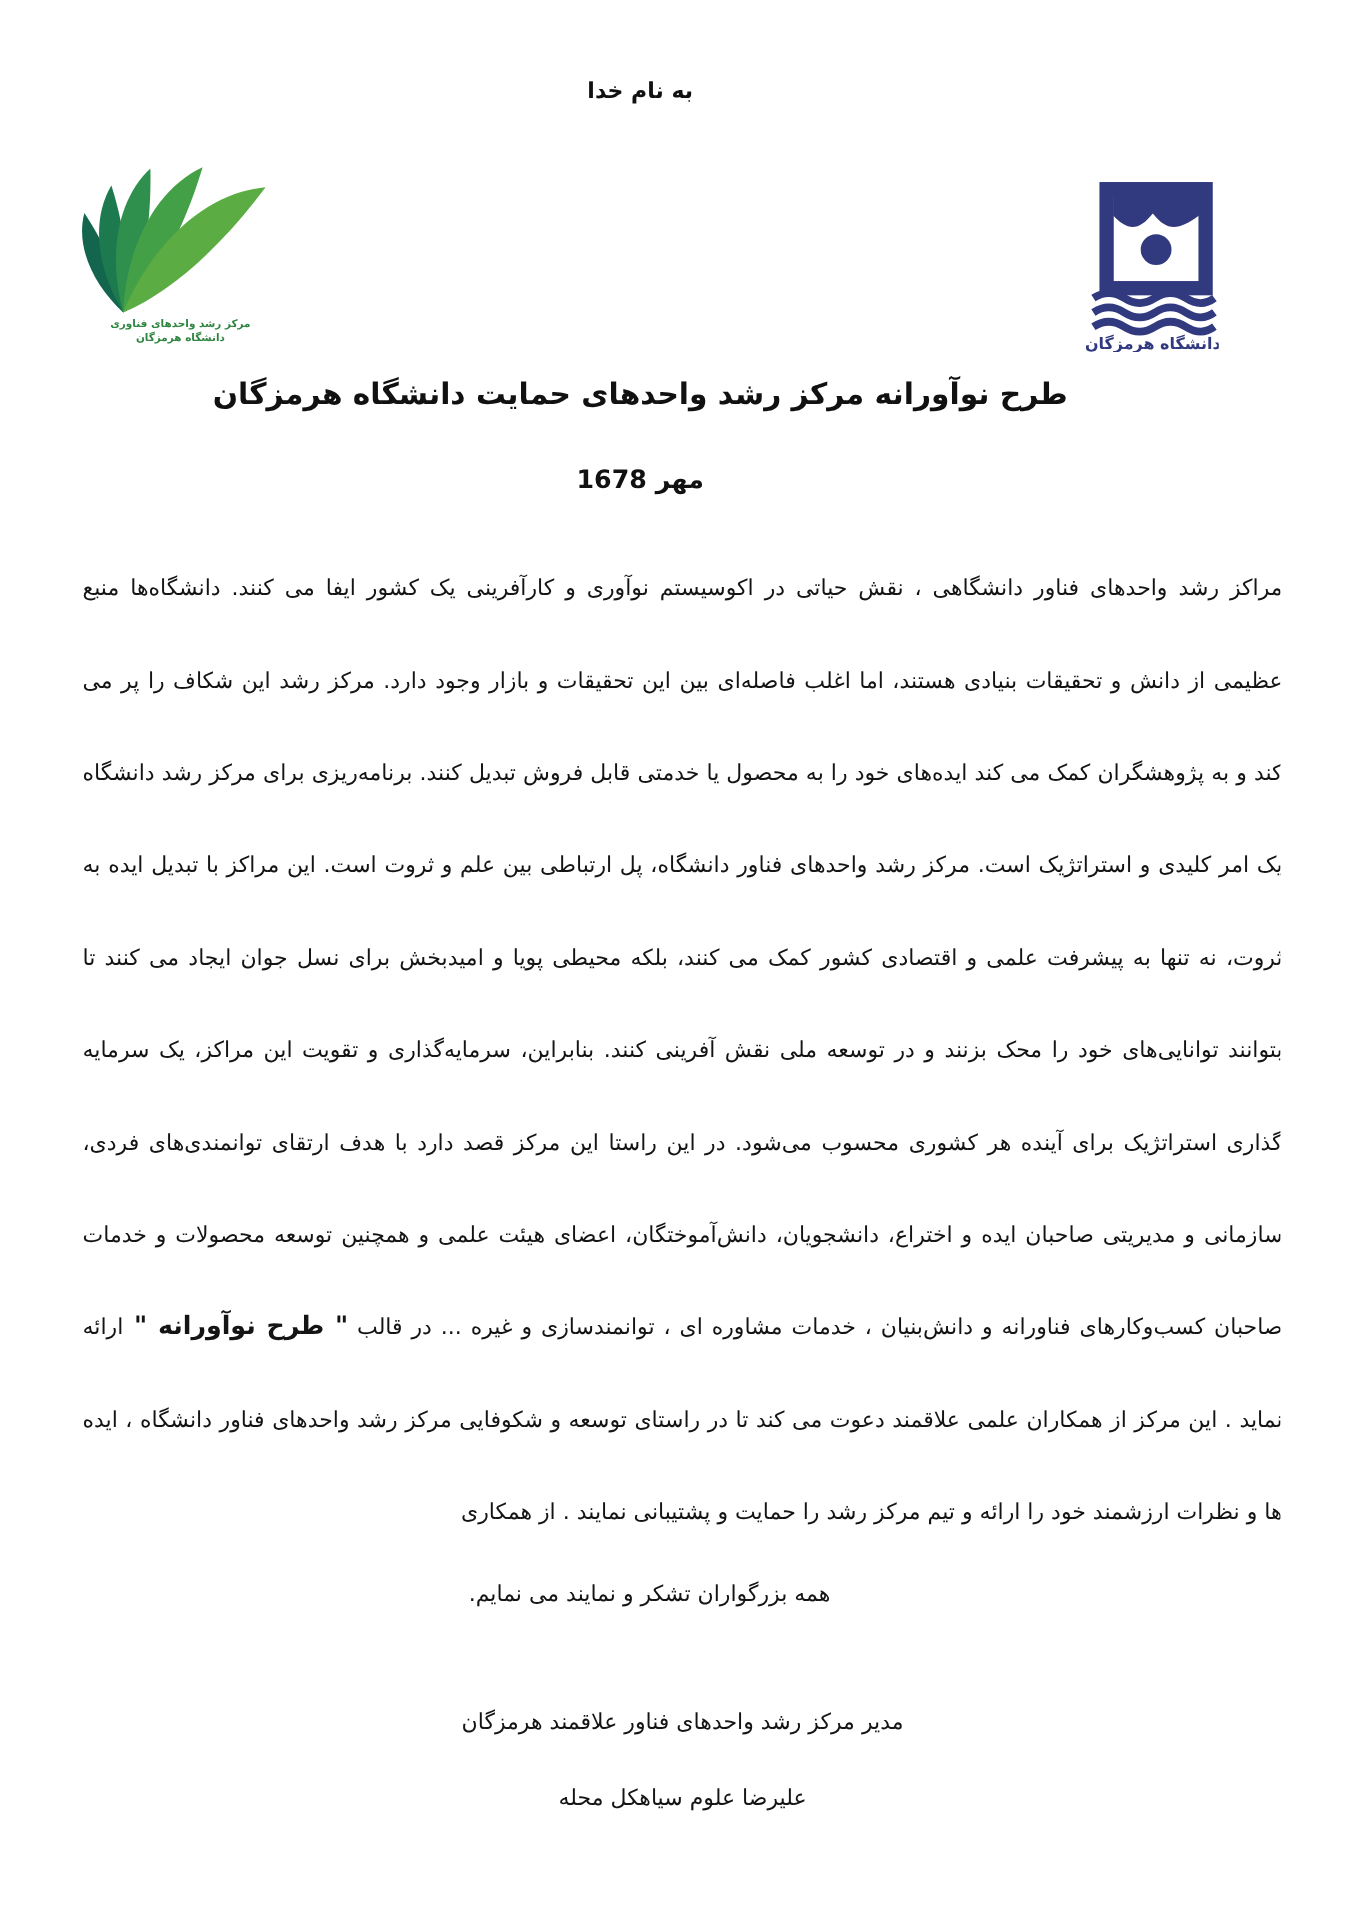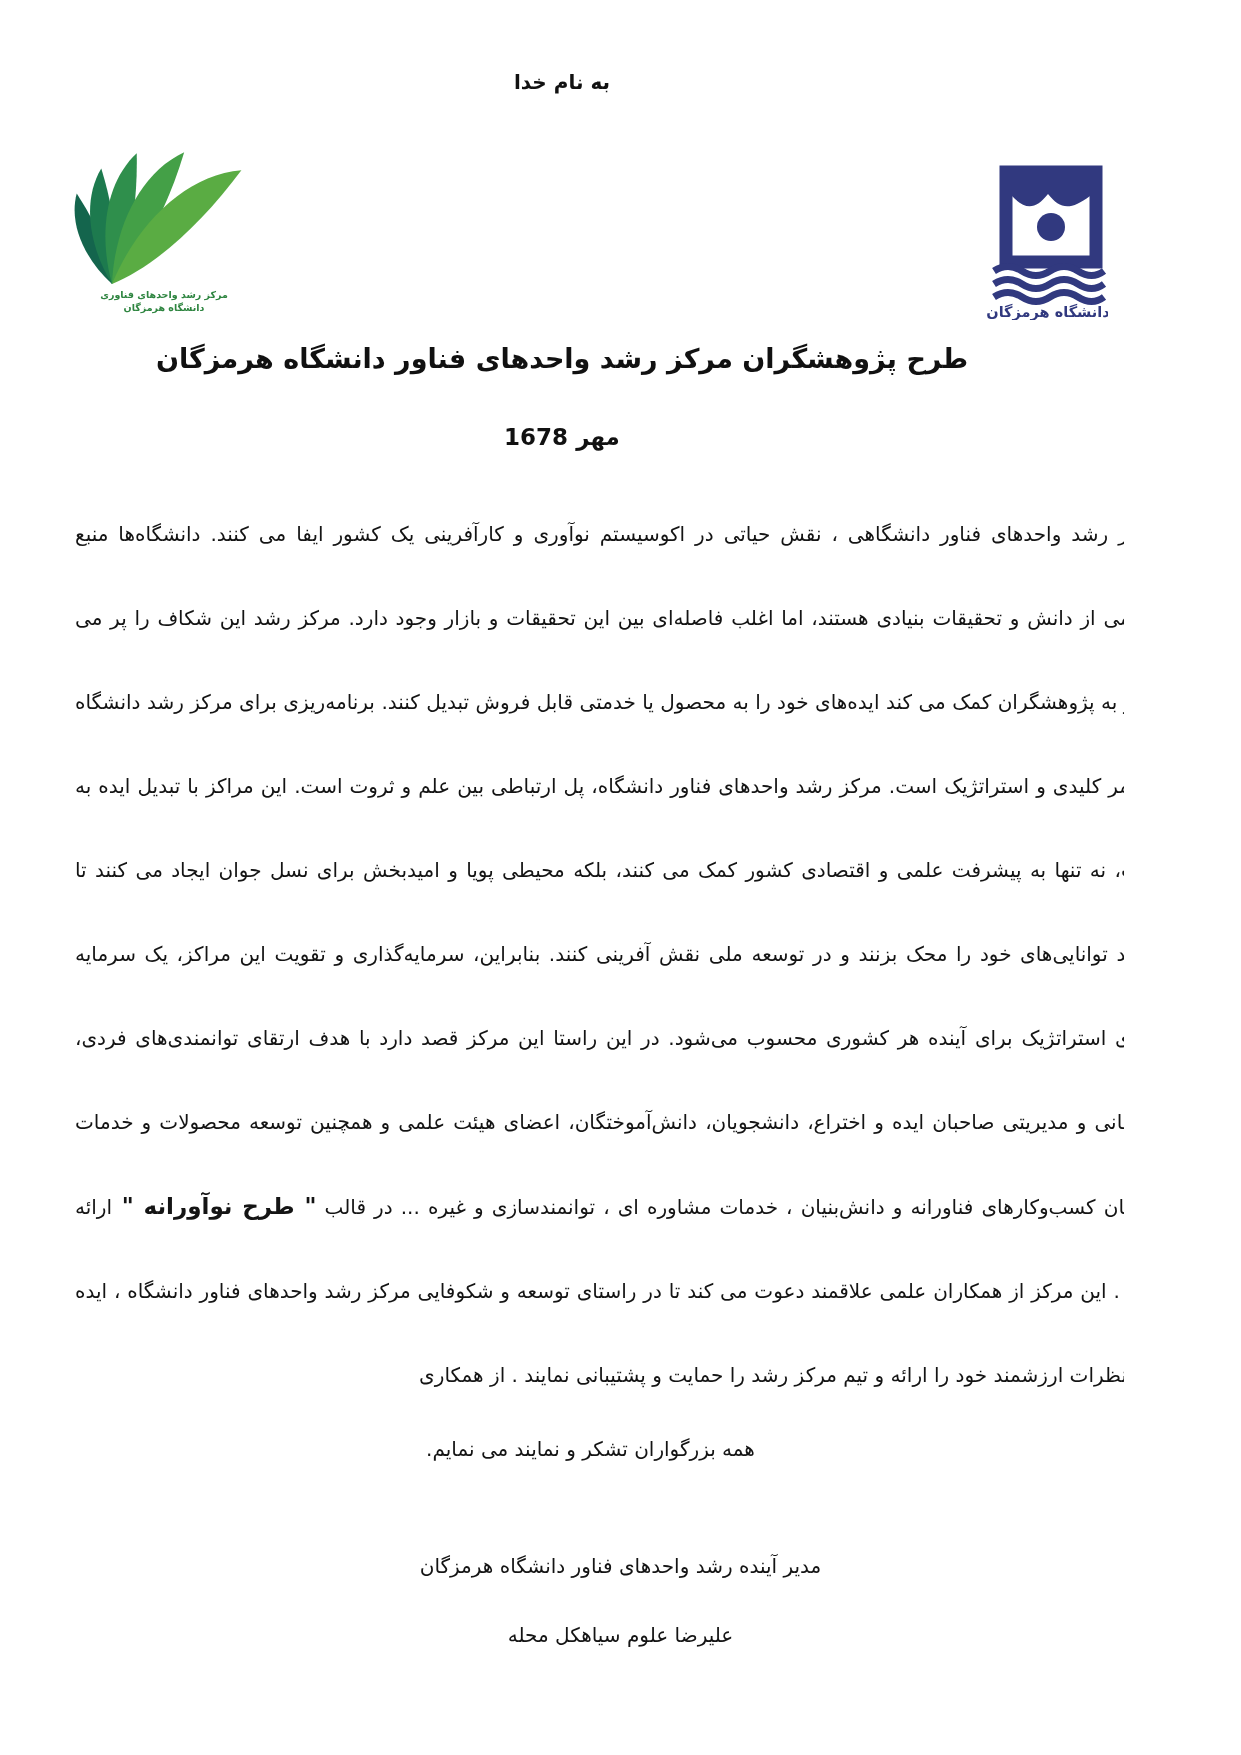--- a/index.html
+++ b/index.html
@@ -3,20 +3,21 @@
 <meta charset="utf-8">
 <style>
   html,body { margin:0; padding:0; background:#ffffff; }
   .page {
     position:relative;
     width:1124px; height:1755px;
     background:#ffffff;
     font-family:"DejaVu Sans", sans-serif;
     color:#111111;
     overflow:hidden;
+    padding-left:40px;
   }
   .bismillah {
     position:absolute; top:70px; left:0; width:100%;
     text-align:center; font-size:20px; font-weight:bold;
     direction:rtl;
   }
   
   .logo-incubator { position:absolute; top:104px; left:66px; width:196px; text-align:center; }
   .logo-incubator .captions { margin-top:-6px; direction:rtl; line-height:13px; }
   .logo-incubator .captions div { font-size:9.5px; color:#2e8540; font-weight:bold; }
@@ -84,23 +85,23 @@
       <path d="M82 72 L82 90 C 96 105 106 103 118 88 C 130 103 140 105 160 90 L160 72 Z" fill="#31397f"></path>
       <circle cx="121" cy="121" r="14" fill="#31397f"></circle>
 
       <path d="M64 165 Q 78 156 92 165 T 120 165 T 148 165 T 174 165" fill="none" stroke-width="7" stroke="#31397f"></path>
       <path d="M64 178 Q 78 169 92 178 T 120 178 T 148 178 T 174 178" fill="none" stroke-width="7" stroke="#31397f"></path>
       <path d="M64 191 Q 78 182 92 191 T 120 191 T 148 191 T 174 191" fill="none" stroke-width="7" stroke="#31397f"></path>
       <text x="118" y="211" text-anchor="middle" font-size="14.5" font-weight="bold" direction="rtl" fill="#31397f">دانشگاه هرمزگان</text>
     </svg>
   </div>
 
-  <div class="doc-title">طرح پژوهشگران مرکز رشد واحدهای فناور دانشگاه هرمزگان</div>
+  <div class="doc-title">طرح نوآورانه مرکز رشد واحدهای حمایت دانشگاه هرمزگان</div>
   <div class="doc-date">مهر 1678</div>
 
   <div class="content">
     <p class="body-par"><span>مراکز رشد واحدهای فناور دانشگاهی ، نقش حیاتی در اکوسیستم نوآوری و کارآفرینی یک کشور ایفا می کنند. دانشگاه‌ها منبع عظیمی از دانش و تحقیقات بنیادی هستند، اما اغلب فاصله‌ای بین این تحقیقات و بازار وجود دارد. مرکز رشد این شکاف را پر می کند و به پژوهشگران کمک می کند ایده‌های خود را به محصول یا خدمتی قابل فروش تبدیل کنند. برنامه‌ریزی برای مرکز رشد دانشگاه یک امر کلیدی و استراتژیک است. مرکز رشد واحدهای فناور دانشگاه، پل ارتباطی بین علم و ثروت است. این مراکز با تبدیل ایده به ثروت، نه تنها به پیشرفت علمی و اقتصادی کشور کمک می کنند، بلکه محیطی پویا و امیدبخش برای نسل جوان ایجاد می کنند تا بتوانند توانایی‌های خود را محک بزنند و در توسعه ملی نقش آفرینی کنند. بنابراین، سرمایه‌گذاری و تقویت این مراکز، یک سرمایه گذاری استراتژیک برای آینده هر کشوری محسوب می‌شود. در این راستا این مرکز قصد دارد با هدف ارتقای توانمندی‌های فردی، سازمانی و مدیریتی صاحبان ایده و اختراع، دانشجویان، دانش‌آموختگان، اعضای هیئت علمی و همچنین توسعه محصولات و خدمات صاحبان کسب‌وکارهای فناورانه و دانش‌بنیان ، خدمات مشاوره ای ، توانمندسازی و غیره ... در قالب </span><span class="highlight">" طرح نوآورانه " </span><span>ارائه نماید . این مرکز از همکاران علمی علاقمند دعوت می کند تا در راستای توسعه و شکوفایی مرکز رشد واحدهای فناور دانشگاه ، ایده ها و نظرات ارزشمند خود را ارائه و تیم مرکز رشد را حمایت و پشتیبانی نمایند . از همکاری</span></p>
     <div class="closing-line">همه بزرگواران تشکر و نمایند می نمایم.</div>
-    <div class="sig-1">مدیر آینده رشد واحدهای فناور دانشگاه هرمزگان</div>
+    <div class="sig-1">مدیر مرکز رشد واحدهای فناور علاقمند هرمزگان</div>
     <div class="sig-2">علیرضا علوم سیاهکل محله</div>
   </div>
 
 </div>
 
 </body></html>

